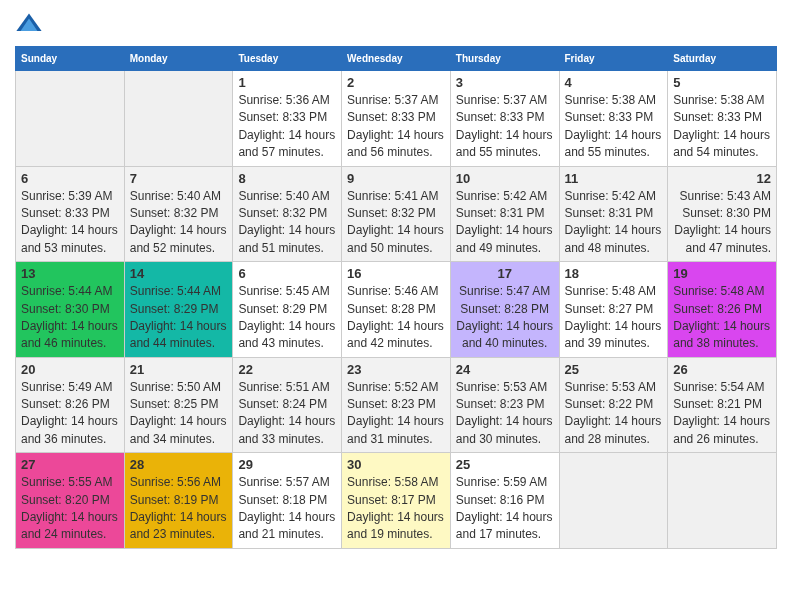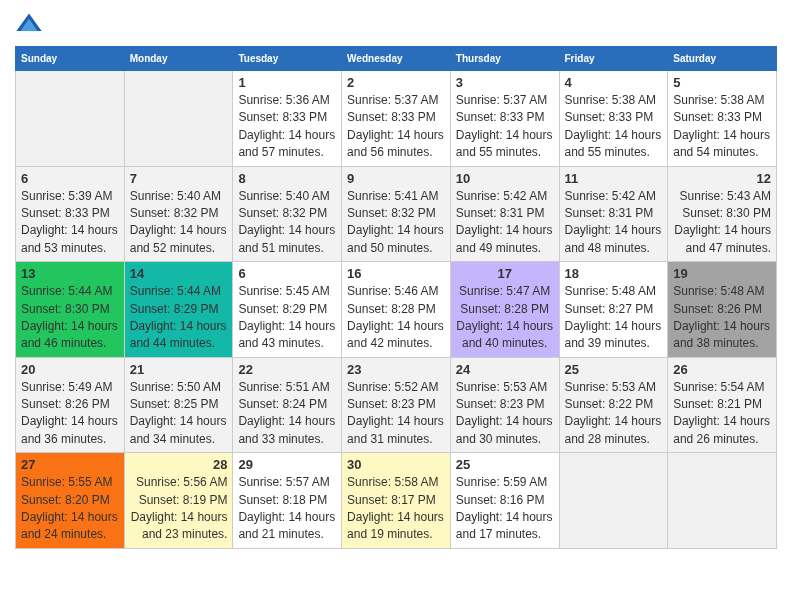--- a/index.html
+++ b/index.html
@@ -198,21 +198,21 @@
           <div class="cell-info">Sunrise: 5:46 AM<br>Sunset: 8:28 PM<br>Daylight: 14 hours and 42 minutes.</div>
         </td>
         <td style="background: #c4b5fd; text-align: center;">
           <span class="day-num">17</span>
           <div class="cell-info">Sunrise: 5:47 AM<br>Sunset: 8:28 PM<br>Daylight: 14 hours and 40 minutes.</div>
         </td>
         <td style="background: rgb(255, 255, 255);">
           <span class="day-num">18</span>
           <div class="cell-info">Sunrise: 5:48 AM<br>Sunset: 8:27 PM<br>Daylight: 14 hours and 39 minutes.</div>
         </td>
-        <td style="background: #a3a3a3;">
+        <td style="background: #d946ef;">
           <span class="day-num">19</span>
           <div class="cell-info">Sunrise: 5:48 AM<br>Sunset: 8:26 PM<br>Daylight: 14 hours and 38 minutes.</div>
         </td>
       </tr>
       <tr>
         <td style="background: rgb(242, 242, 242);">
           <span class="day-num">20</span>
           <div class="cell-info">Sunrise: 5:49 AM<br>Sunset: 8:26 PM<br>Daylight: 14 hours and 36 minutes.</div>
         </td>
         <td style="background: rgb(242, 242, 242);">
@@ -234,25 +234,25 @@
         <td style="background: rgb(242, 242, 242);">
           <span class="day-num">25</span>
           <div class="cell-info">Sunrise: 5:53 AM<br>Sunset: 8:22 PM<br>Daylight: 14 hours and 28 minutes.</div>
         </td>
         <td style="background: rgb(242, 242, 242);">
           <span class="day-num">26</span>
           <div class="cell-info">Sunrise: 5:54 AM<br>Sunset: 8:21 PM<br>Daylight: 14 hours and 26 minutes.</div>
         </td>
       </tr>
       <tr>
-        <td style="background: #f97316;">
+        <td style="background: #ec4899;">
           <span class="day-num">27</span>
           <div class="cell-info">Sunrise: 5:55 AM<br>Sunset: 8:20 PM<br>Daylight: 14 hours and 24 minutes.</div>
         </td>
-        <td style="background: #fef9c3; text-align: right;">
+        <td style="background: #eab308;">
           <span class="day-num">28</span>
           <div class="cell-info">Sunrise: 5:56 AM<br>Sunset: 8:19 PM<br>Daylight: 14 hours and 23 minutes.</div>
         </td>
         <td style="background: rgb(255, 255, 255);">
           <span class="day-num">29</span>
           <div class="cell-info">Sunrise: 5:57 AM<br>Sunset: 8:18 PM<br>Daylight: 14 hours and 21 minutes.</div>
         </td>
         <td style="background: #fef9c3; margin-left: 12px;">
           <span class="day-num">30</span>
           <div class="cell-info">Sunrise: 5:58 AM<br>Sunset: 8:17 PM<br>Daylight: 14 hours and 19 minutes.</div>

